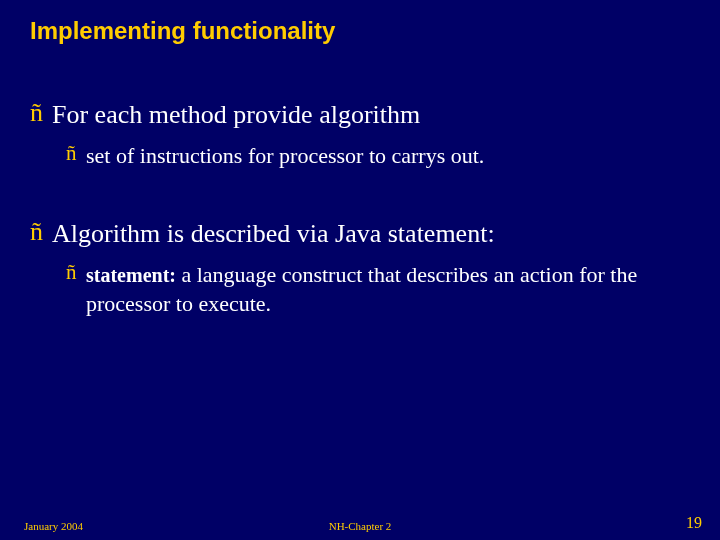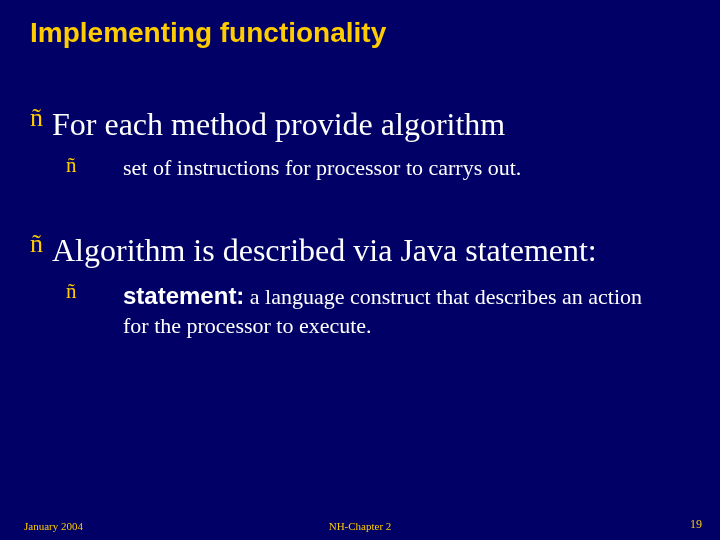--- a/index.html
+++ b/index.html
@@ -12,21 +12,21 @@
   }
   .slide {
     width: 720px;
     height: 540px;
     position: relative;
     padding: 18px 0 0 0;
   }
   .title {
     font-family: "Comic Sans MS", "Comic Sans", cursive, sans-serif;
     color: #ffcc00;
-    font-size: 28px;
+    font-size: 24px;
     font-weight: bold;
     padding-left: 30px;
     margin-bottom: 55px;
     line-height: 1.1;
   }
   .bullet-l1 {
     padding-left: 30px;
     margin-bottom: 10px;
     display: flex;
     align-items: flex-start;
@@ -46,46 +46,45 @@
     width: 22px;
     line-height: 1.1;
   }
   .marker.small {
     font-size: 21px;
     width: 20px;
   }
   .bcontent {
     font-family: "Times New Roman", Times, serif;
     color: #ffffff;
-    font-size: 32px;
+    font-size: 26px;
     line-height: 1.25;
     flex: 1 1 auto;
   }
   .bcontent.small {
     font-size: 22px;
     line-height: 1.3;
-    margin-left: 37px;
   }
   .bold-term {
-    font-family: Liberation Sans, sans-serif;
+    font-family: Liberation Serif, serif;
     font-weight: bold;
-    font-size: 24px;
+    font-size: 20px;
   }
   .spacer { height: 38px; }
   .footer {
     position: absolute;
     left: 0; right: 0; bottom: 8px;
     height: 16px;
     font-family: "Times New Roman", Times, serif;
     font-size: 11px;
     color: #ffcc00;
   }
   .footer .fl { position: absolute; left: 24px; bottom: 0; }
   .footer .fc { position: absolute; left: 0; right: 0; bottom: 0; text-align: center; }
-  .footer .fr { position: absolute; right: 18px; bottom: 0; font-size: 12px; }
+  .footer .fr { position: absolute; right: 18px; bottom: 0; font-size: 16px; }
 </style>
 </head>
 <body>
 
 <div class="slide">
 
   <div class="title">Implementing functionality</div>
 
   <div class="bullet-l1">
     <span class="marker">ñ</span>

